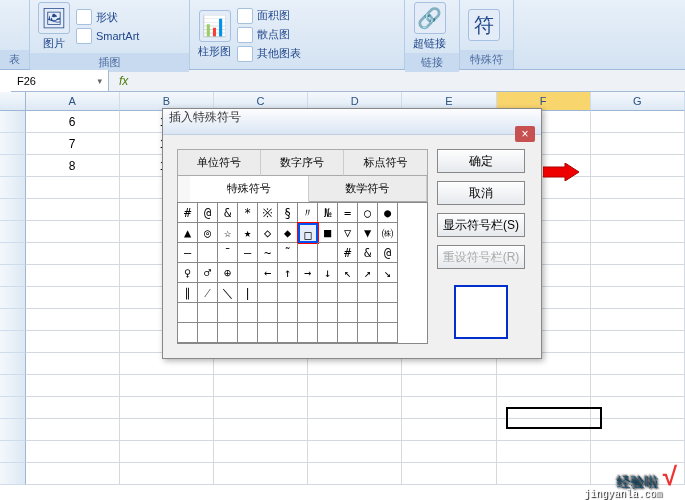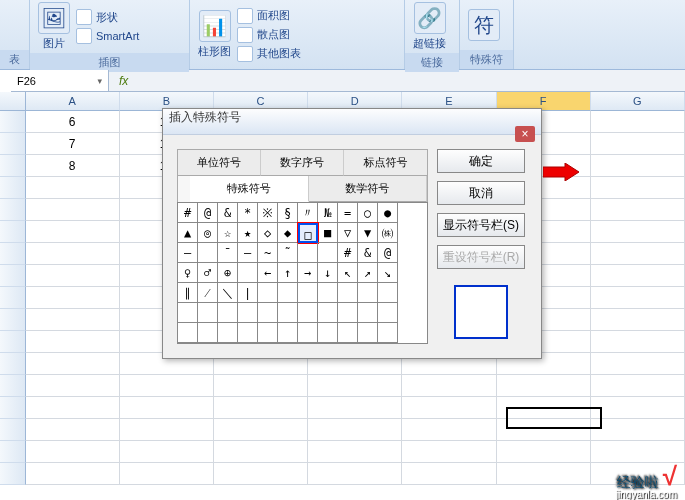--- a/index.html
+++ b/index.html
@@ -48,21 +48,21 @@
     .dlg-right { width: 92px; display: flex; flex-direction: column; gap: 8px; align-items: center; }
     .dlg-btn { width: 88px; height: 24px; background: linear-gradient(to bottom,#fefefe,#e6e9ed); border: 1px solid #888; font-size: 12px; cursor: pointer; }
     .preview { width: 54px; height: 54px; border: 2px solid #0030cc; margin-top: 8px; background: #fff; }
     
     .red-arrow { position: absolute; left: 543px; top: 163px; width: 36px; height: 18px; }
     .red-arrow svg { width: 100%; height: 100%; }
     
     .watermark { position: absolute; right: 8px; bottom: 8px; display: flex; align-items: flex-end; gap: 4px; }
     .wm-text { color: #0c4a6e; text-shadow: 1px 1px 2px #000,-1px -1px 2px #000; font-weight: normal; font-size: 14px; }
     .wm-check { color: #e33; font-size: 26px; font-weight: bold; }
-    .wm-sub { position: absolute; right: 8px; bottom: 0; color: #fff; font-size: 10px; text-shadow: 1px 1px 1px #000; }
+    .wm-sub { position: absolute; right: 23px; bottom: 0; color: #fff; font-size: 10px; text-shadow: 1px 1px 1px #000; font-family: Liberation Mono, monospace; }
   </style>
 </head>
 <body>
 
 <div class="ribbon">
   <div class="ribbon-group" style="width:30px">
     <div class="ribbon-content"></div>
     <div class="ribbon-label">表</div>
   </div>
   <div class="ribbon-group" style="width:160px">

